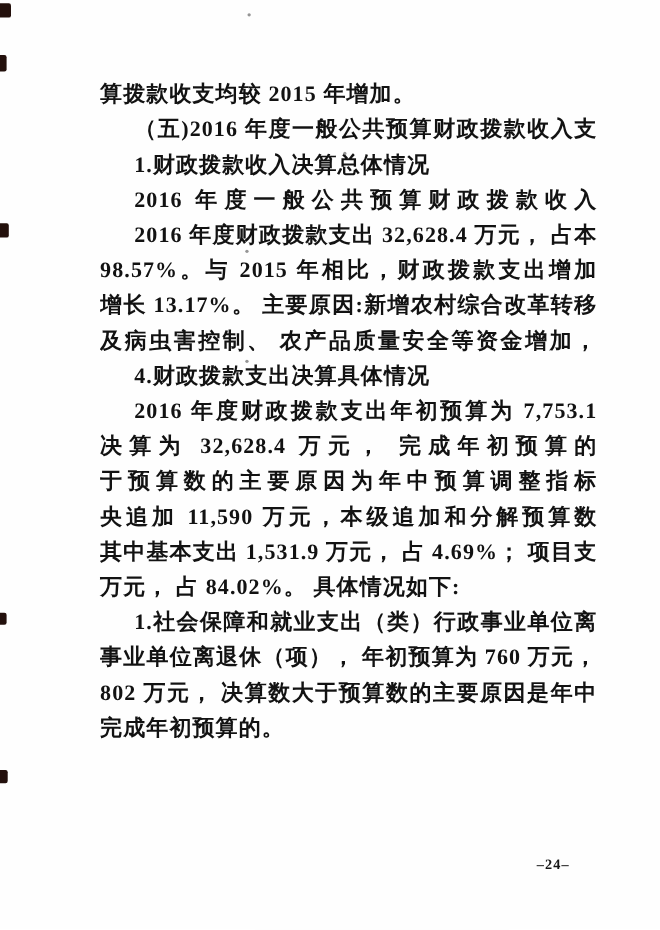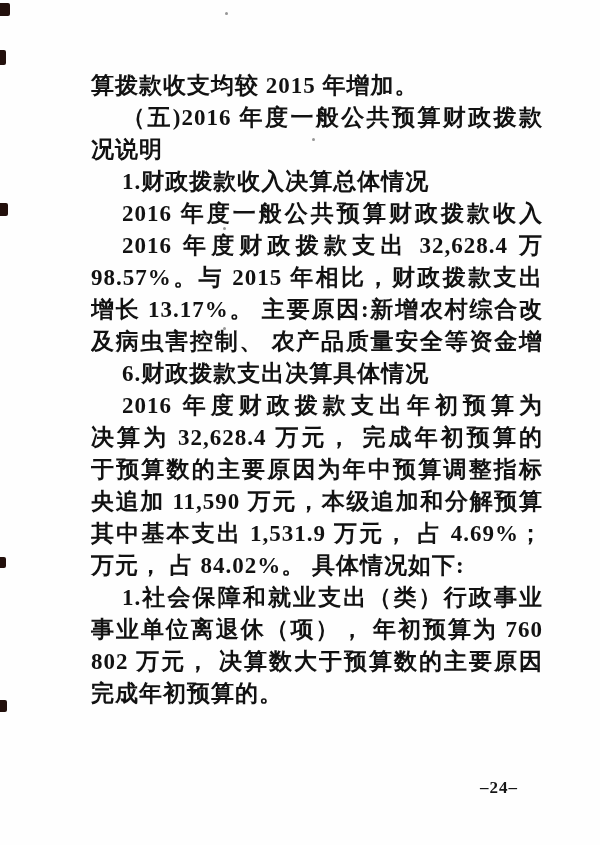--- a/index.html
+++ b/index.html
@@ -7,65 +7,64 @@
     width:600px;height:845px;position:relative;overflow:hidden;
     background:#ffffff;
     font-family:"Liberation Serif","DejaVu Serif",serif;
   }
   #page{
     position:absolute;inset:0;background:#fefefe;
   }
   #text-block{
     position:absolute;left:91px;top:70px;width:452px;
     color:#121212;
-    font-size:23px;line-height:32px;
+    font-size:20px;line-height:32px;
     letter-spacing:1px;
   }
   .line{
     height:32px;white-space:nowrap;
     font-weight:600;
     -webkit-font-smoothing:antialiased;
   }
   .line.indent{padding-left:31px;}
   .line.bold{font-weight:800;}
   .line.fill{
     white-space:normal;
     text-align:justify;
     text-align-last:justify;
     overflow:hidden;
   }
   #footer{
     position:absolute;top:778px;right:82px;
-    font-size:17px;font-weight:700;color:#161616;
+    font-size:13px;font-weight:700;color:#161616;
     letter-spacing:1px;
   }
   .edge-mark{
     position:absolute;left:0;
     background:#23100c;border-radius:0 2px 2px 0;
   }
   .speck{
     position:absolute;width:3px;height:3px;border-radius:50%;
     background:#7a7a7a;opacity:.8;
   }
 </style>
 </head>
 <body>
 
 <div id="page">
   <div id="text-block">
       <div class="line">算拨款收支均较 2015 年增加。</div>
       <div class="line indent bold fill">（五)2016 年度一般公共预算财政拨款收入支出决算情</div>
-      <div class="line bold">况说明</div>
       <div class="line indent bold">1.财政拨款收入决算总体情况</div>
       <div class="line indent fill">2016 年度一般公共预算财政拨款收入 32,628.4 万元。</div>
       <div class="line indent fill">2016 年度财政拨款支出 32,628.4 万元， 占本年支出的</div>
       <div class="line fill">98.57%。与 2015 年相比，财政拨款支出增加 3,798.24 万元，</div>
       <div class="line fill">增长 13.17%。 主要原因:新增农村综合改革转移支付资金，</div>
       <div class="line fill">及病虫害控制、 农产品质量安全等资金增加， 相应的财政拨</div>
-      <div class="line indent bold">6.财政拨款支出决算具体情况</div>
+      <div class="line indent bold">4.财政拨款支出决算具体情况</div>
       <div class="line indent fill">2016 年度财政拨款支出年初预算为 7,753.1 万元，支出</div>
       <div class="line fill">决算为 32,628.4 万元， 完成年初预算的 420.84%。 决算数大</div>
       <div class="line fill">于预算数的主要原因为年中预算调整指标 24,875.3，其中中</div>
       <div class="line fill">央追加 11,590 万元，本级追加和分解预算数 13,285.3 万元。</div>
       <div class="line fill">其中基本支出 1,531.9 万元， 占 4.69%； 项目支出 31,096.5</div>
       <div class="line">万元， 占 84.02%。 具体情况如下:</div>
       <div class="line indent fill">1.社会保障和就业支出（类）行政事业单位离退休（款）</div>
       <div class="line fill">事业单位离退休（项）， 年初预算为 760 万元， 支出决算为</div>
       <div class="line fill">802 万元， 决算数大于预算数的主要原因是年中追加事业单</div>
       <div class="line">完成年初预算的。</div>

